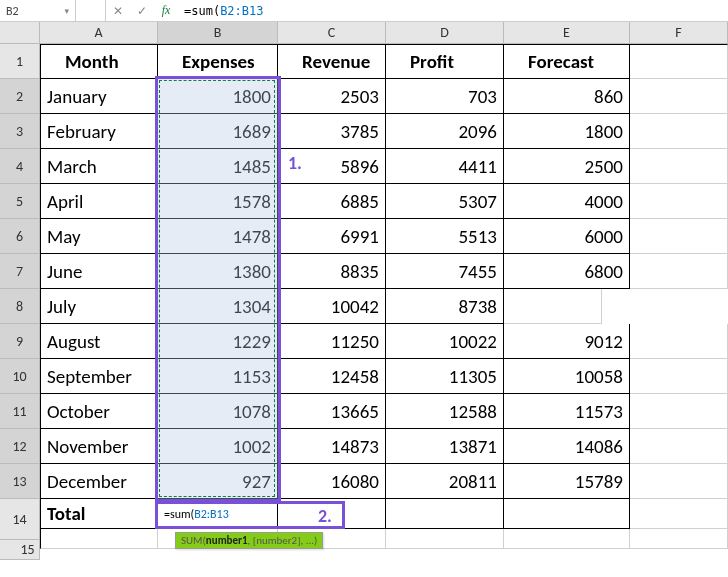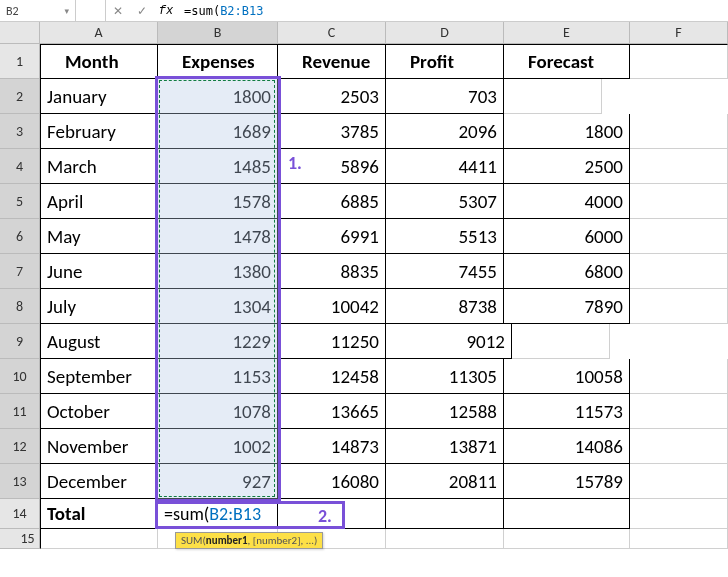--- a/index.html
+++ b/index.html
@@ -4,36 +4,36 @@
   <style>
     * { box-sizing: border-box; margin: 0; padding: 0; }
     body { font-family: Calibri, Arial, sans-serif; font-size: 16px; background: #fff; overflow: hidden; width: 728px; height: 577px; position: relative; }
     
     
     .top-bar { display: flex; align-items: center; height: 22px; border-bottom: 1px solid #ccc; background: #fff; font-size: 12px; color: #444; }
     .name-box { width: 76px; padding: 0 6px; border-right: 1px solid #ccc; display: flex; align-items: center; height: 100%; position: relative; gap: 36px; }
     .name-box-dd { margin-left: auto; color: #888; font-size: 9px; }
     .fb-sep { width: 30px; border-right: 1px solid #ccc; height: 100%; display: flex; align-items: center; justify-content: center; color: #aaa; }
     .fb-btn { width: 24px; text-align: center; color: #888; height: 100%; display: flex; align-items: center; justify-content: center; cursor: pointer; }
-    .fb-btn.fx { font-style: italic; font-family: Liberation Mono, monospace; color: #000000; }
+    .fb-btn.fx { font-style: italic; font-family: Liberation Serif, serif; color: #15803d; }
     .formula-cell { flex: 1; padding: 0 6px; height: 100%; display: flex; align-items: center; color: #222; font-family: Consolas, monospace; }
     .formula-cell .fn { color: #000; }
     .formula-cell .ref { color: #0070c0; }
     
     
     .grid-wrap { position: relative; }
     .corner { position: absolute; left: 0; top: 0; width: 40px; height: 22px; background: #e6e6e6; border-right: 1px solid #bbb; border-bottom: 1px solid #bbb; }
     .col-headers { position: absolute; left: 40px; top: 0; height: 22px; display: flex; }
     .col-h { background: #e6e6e6; border-right: 1px solid #bbb; border-bottom: 1px solid #bbb; display: flex; align-items: center; justify-content: center; font-size: 14px; color: #333; }
     .col-h.active { background: #d4d4d4; }
     
     .row-headers { position: absolute; left: 0; top: 22px; width: 40px; }
     .row-h { background: #e6e6e6; border-right: 1px solid #bbb; border-bottom: 1px solid #bbb; display: flex; align-items: center; justify-content: center; font-size: 14px; color: #333; height: 35px; }
     .row-h.active { background: #d4d4d4; }
-    .row-h.r14 { height: 30px; }
+    .row-h.r14 { height: 41px; }
     .row-h.r15 { height: 20px; padding-left: 16px; }
     
     .cells { position: absolute; left: 40px; top: 22px; }
     .crow { display: flex; height: 35px; }
     .crow.r14 { height: 30px; }
     .crow.r15 { height: 20px; }
     .cell { border-right: 1px solid #d0d0d0; border-bottom: 1px solid #d0d0d0; display: flex; align-items: center; padding: 0 6px; font-size: 19px; color: #000; overflow: hidden; white-space: nowrap; }
     .cell.head { font-weight: bold; padding-left: 24px; }
     .cell.bold { font-weight: bold; }
     .cell.num { justify-content: flex-end; padding-left: 6px; }
@@ -54,24 +54,24 @@
     .col-h.cD { width: 118px; }
     .col-h.cE { width: 126px; }
     .col-h.cF { width: 98px; }
     
     
     .selection-fill { position: absolute; background: rgba(180,200,230,0.35); pointer-events: none; }
     .marching { position: absolute; border: 1.5px dashed #107c41; pointer-events: none; }
     .highlight-box { position: absolute; border: 3px solid #7950d8; pointer-events: none; }
     .annotation-label { position: absolute; color: #7950d8; font-weight: bold; font-size: 18px; }
     
-    .formula-in-cell { font-size: 18px; color: #000; }
+    .formula-in-cell { font-size: 12px; color: #000; }
     .formula-in-cell .ref { color: #0070c0; }
     
-    .tooltip { position: absolute; background: #fde047; border: 1px solid #999; font-size: 11px; padding: 1px 5px; color: #555; box-shadow: 1px 1px 2px rgba(0,0,0,0.15); text-align: center; }
+    .tooltip { position: absolute; background: #84cc16; border: 1px solid #999; font-size: 11px; padding: 1px 5px; color: #555; box-shadow: 1px 1px 2px rgba(0,0,0,0.15); text-align: center; }
     .tooltip .b { font-weight: bold; color: #222; }
   </style>
 </head>
 <body>
 
 <div class="top-bar">
   <div class="name-box">
     <span>B2</span>
     <span class="name-box-dd">▾</span>
   </div>
@@ -130,20 +130,21 @@
       <div class="cell cD head data-border">Profit</div>
       <div class="cell cE head data-border">Forecast</div>
       <div class="cell cF"></div>
     </div>
 
     <div class="crow">
       <div class="cell cA data-border">January</div>
       <div class="cell cB num data-border">1800</div>
       <div class="cell cC num data-border">2503</div>
       <div class="cell cD num data-border">703</div>
+      <div class="cell cE num data-border">860</div>
       <div class="cell cF"></div>
     </div>
     <div class="crow">
       <div class="cell cA data-border">February</div>
       <div class="cell cB num data-border">1689</div>
       <div class="cell cC num data-border">3785</div>
       <div class="cell cD num data-border">2096</div>
       <div class="cell cE num data-border">1800</div>
       <div class="cell cF"></div>
     </div>
@@ -177,27 +178,27 @@
       <div class="cell cC num data-border">8835</div>
       <div class="cell cD num data-border">7455</div>
       <div class="cell cE num data-border">6800</div>
       <div class="cell cF"></div>
     </div>
     <div class="crow">
       <div class="cell cA data-border">July</div>
       <div class="cell cB num data-border">1304</div>
       <div class="cell cC num data-border">10042</div>
       <div class="cell cD num data-border">8738</div>
-      <div class="cell cE num data-border">7890</div>
       <div class="cell cF"></div>
     </div>
     <div class="crow">
       <div class="cell cA data-border">August</div>
       <div class="cell cB num data-border">1229</div>
       <div class="cell cC num data-border">11250</div>
+      <div class="cell cD num data-border">10022</div>
       <div class="cell cE num data-border">9012</div>
       <div class="cell cF"></div>
     </div>
     <div class="crow">
       <div class="cell cA data-border">September</div>
       <div class="cell cB num data-border">1153</div>
       <div class="cell cC num data-border">12458</div>
       <div class="cell cD num data-border">11305</div>
       <div class="cell cE num data-border">10058</div>
       <div class="cell cF"></div>

